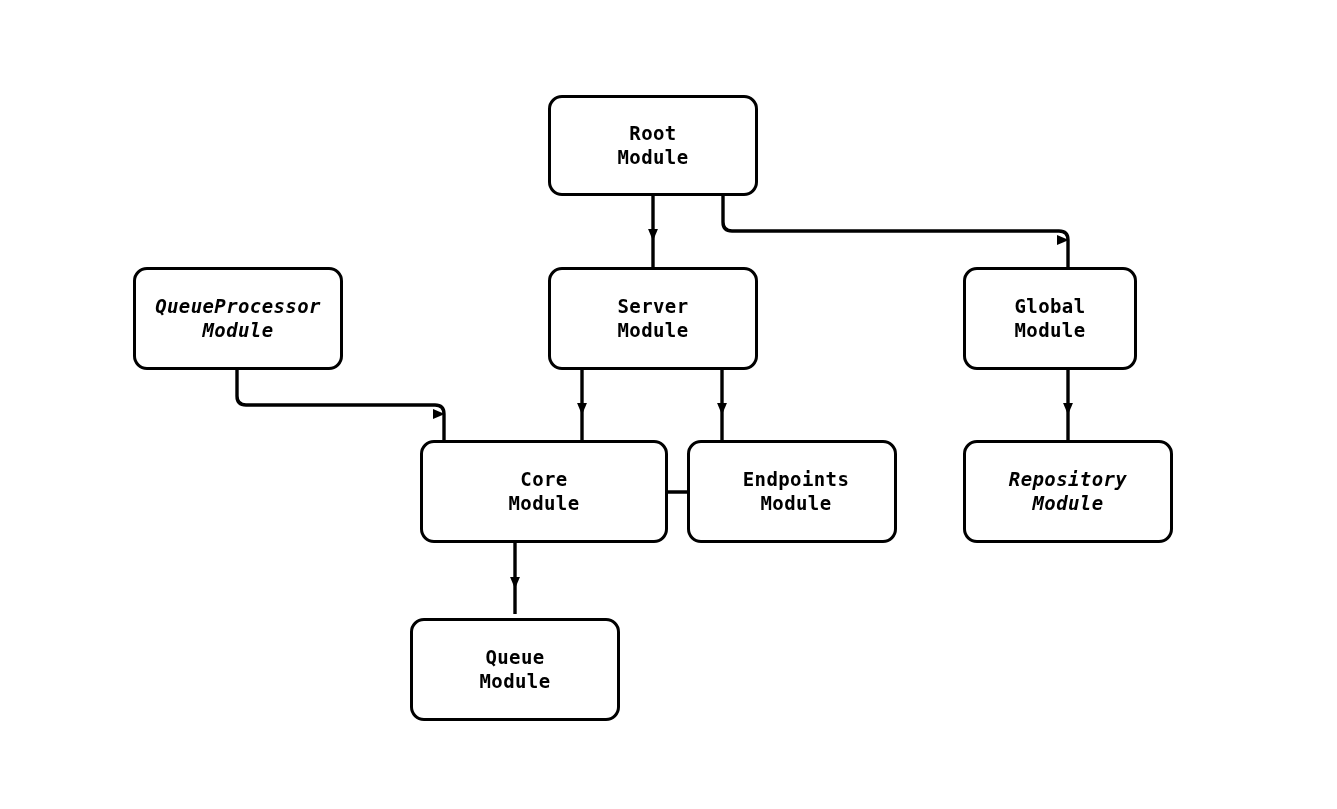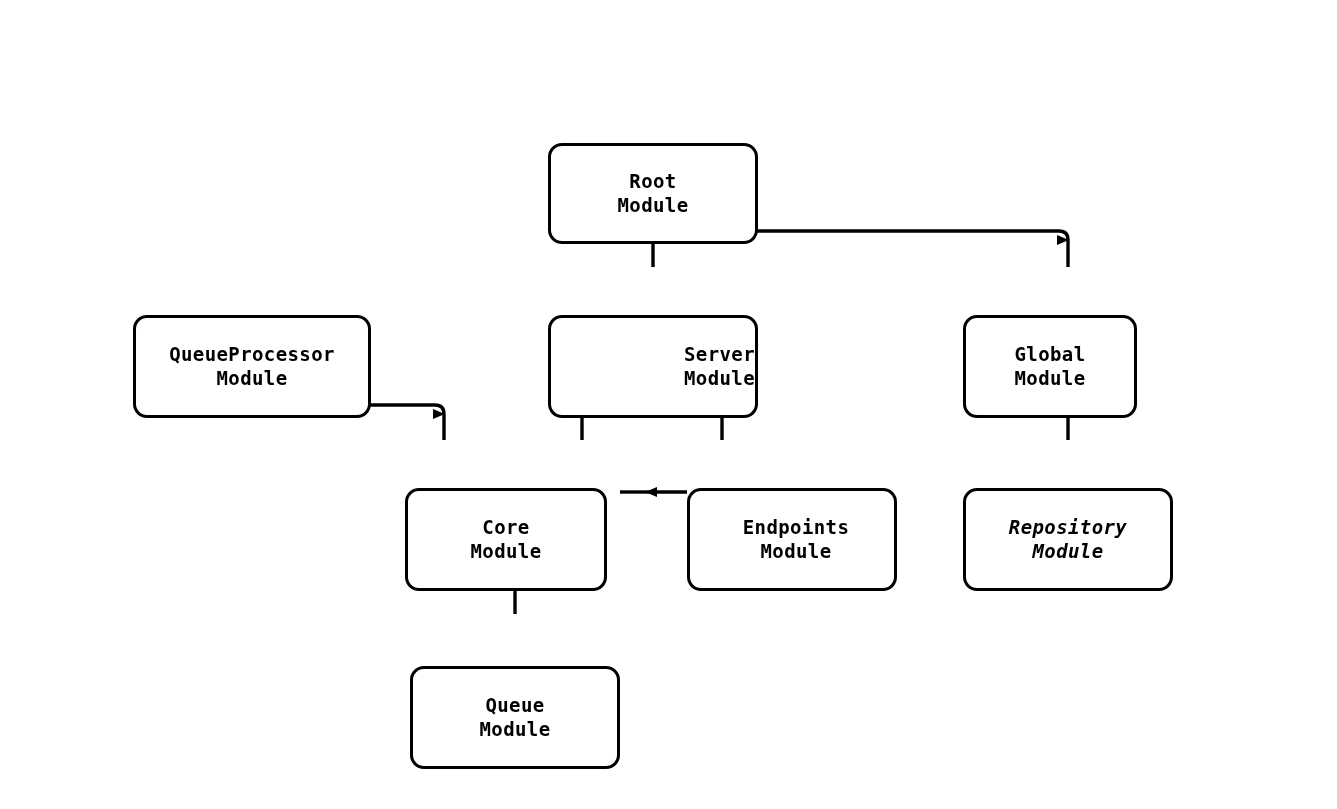--- a/index.html
+++ b/index.html
@@ -30,21 +30,20 @@
     position: absolute;
     box-sizing: border-box;
     background: #ffffff;
     border: 3px solid #000000;
     border-radius: 14px;
     display: flex;
     align-items: center;
     justify-content: center;
     text-align: center;
     z-index: 2;
-    margin-top: 48px;
   }
   .node-label {
     font-family: "DejaVu Sans Mono", "Liberation Mono", monospace;
     font-size: 19px;
     font-weight: 700;
     line-height: 1.22;
     color: #000000;
     letter-spacing: 0.4px;
     white-space: pre-line;
     user-select: none;
@@ -88,36 +87,36 @@
       <path d="M515,543 L515,588" marker-end="url(#arrowhead)"></path>
       <path d="M515,588 L515,614"></path>
     </g>
   </svg>
 
   <div class="node" style="left:548px; top:95px; width:210px; height:101px;">
     <span class="node-label">Root
 Module</span>
   </div>
 
-  <div class="node" style="left:133px; top:267px; width:238px; height:103px;">
+  <div class="node" style="left:133px; top:267px; width:210px; height:103px;font-style:italic;">
     <span class="node-label">QueueProcessor
 Module</span>
   </div>
 
-  <div class="node" style="left:548px; top:267px; width:210px; height:103px;justify-content:flex-end;">
+  <div class="node" style="left:548px; top:267px; width:210px; height:103px;">
     <span class="node-label">Server
 Module</span>
   </div>
 
   <div class="node" style="left:963px; top:267px; width:174px; height:103px;align-items:center;">
     <span class="node-label">Global
 Module</span>
   </div>
 
-  <div class="node" style="left:405px; top:440px; width:202px; height:103px;text-align:center;">
+  <div class="node" style="left:420px; top:440px; width:248px; height:103px;text-align:center;">
     <span class="node-label">Core
 Module</span>
   </div>
 
   <div class="node" style="left:687px; top:440px; width:210px; height:103px;padding-left:8px;">
     <span class="node-label">Endpoints
 Module</span>
   </div>
 
   <div class="node" style="left:963px; top:440px; width:210px; height:103px;font-style:italic;">

